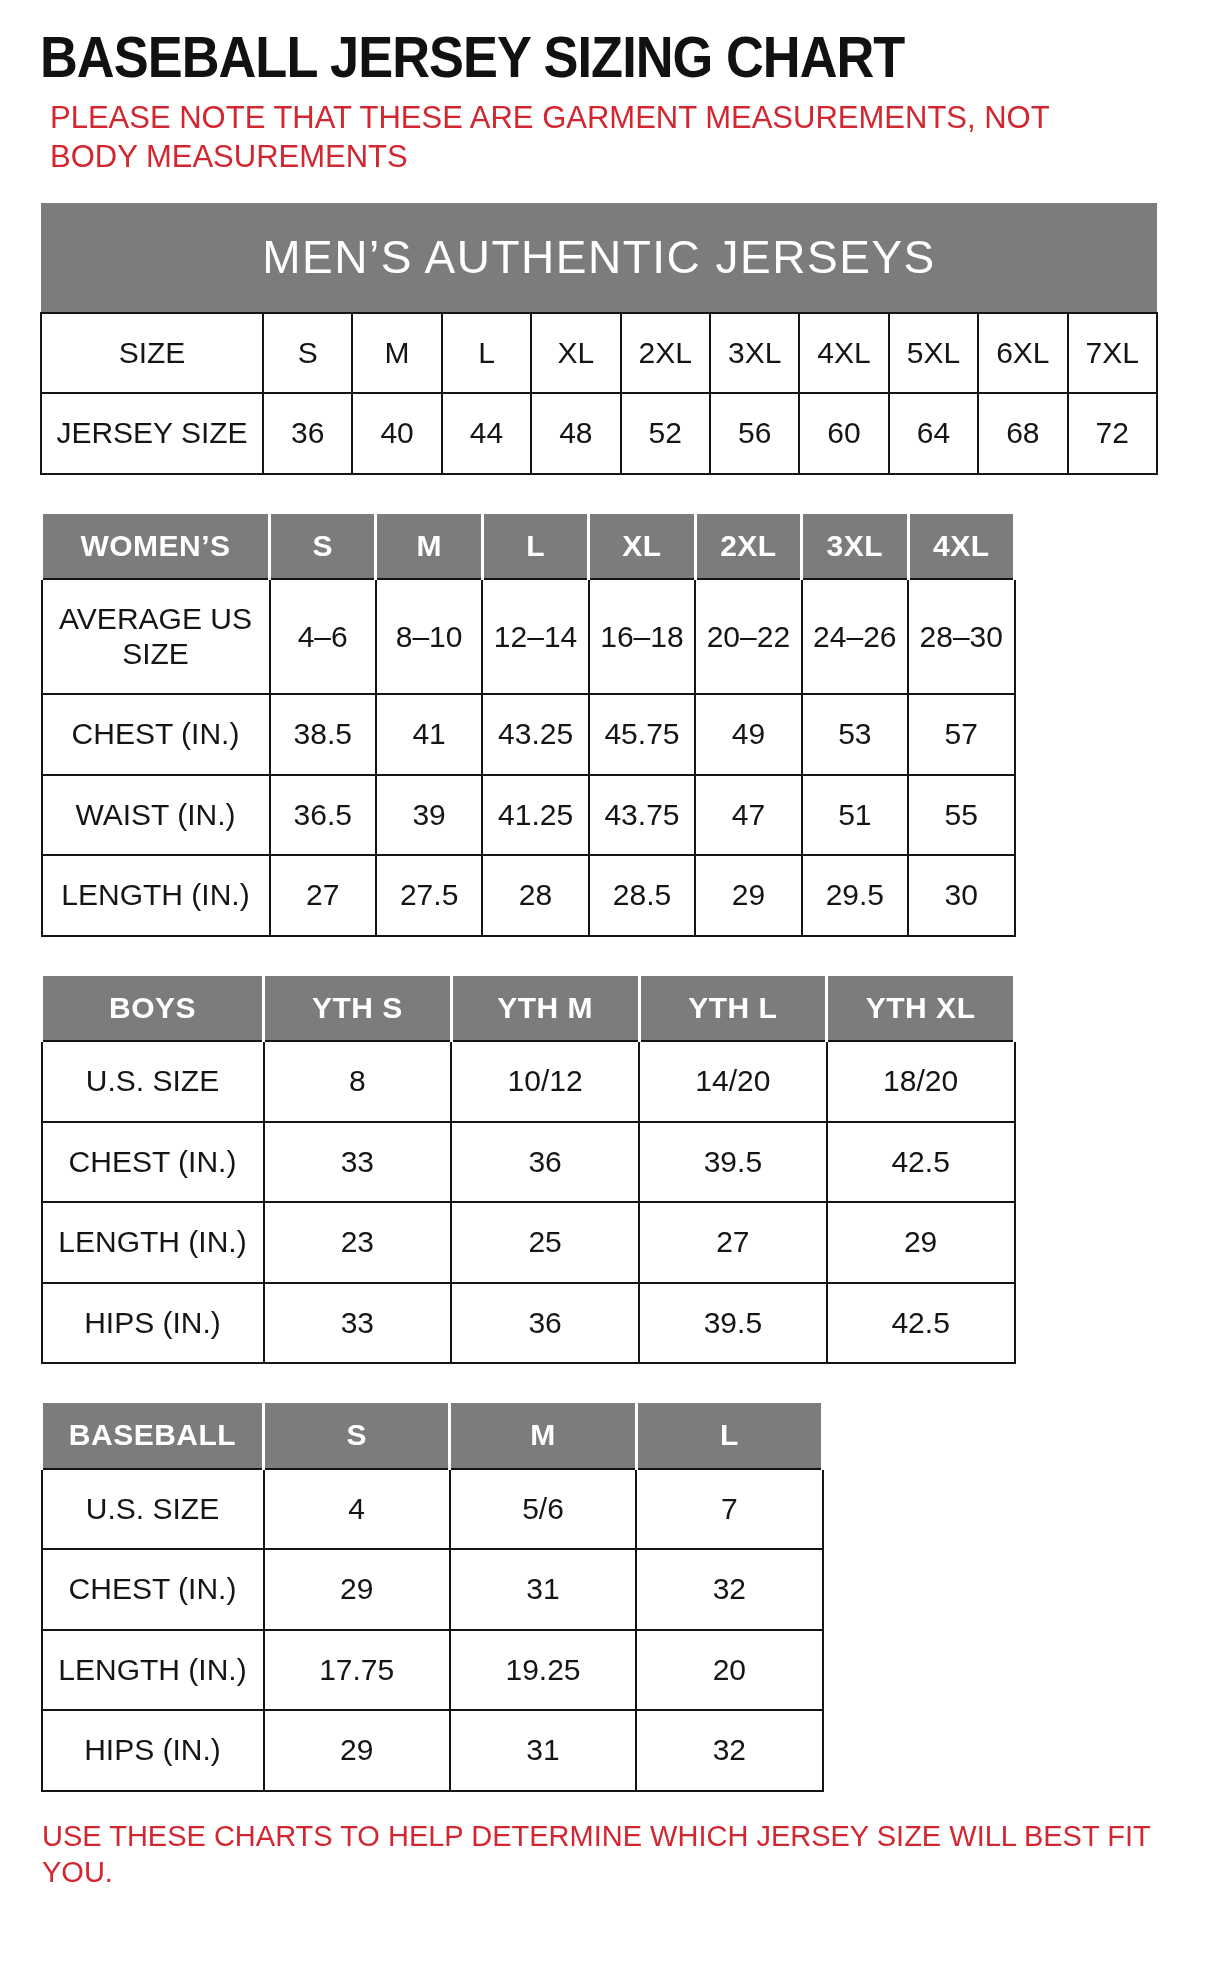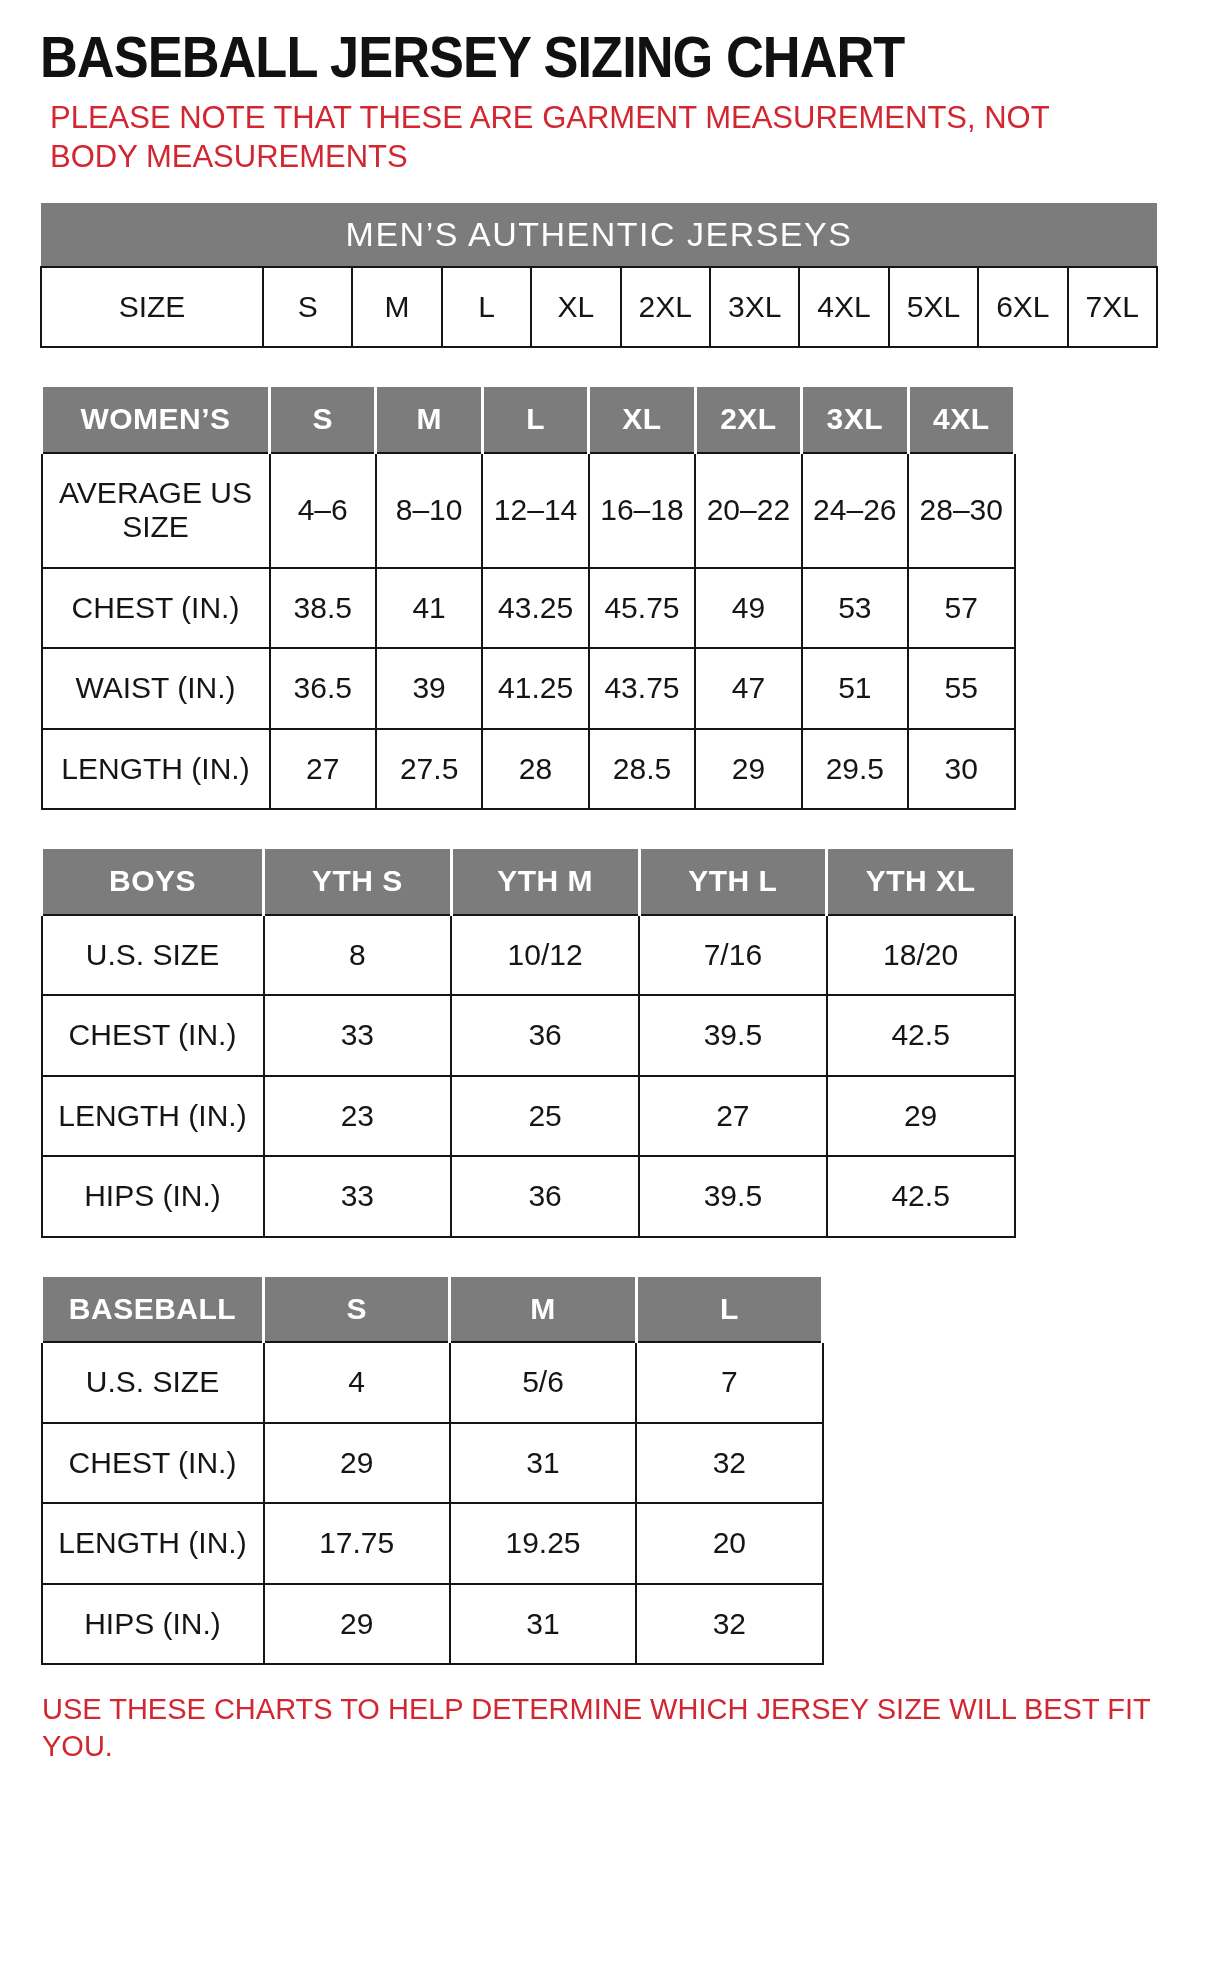--- a/index.html
+++ b/index.html
@@ -57,23 +57,23 @@
     padding: 22px 4px;
     color: var(--ink, #151515);
     font-weight: 400;
     word-wrap: break-word;
   }
 
   .sizing-table td.banner {
     border: 0;
     background: var(--gray, #7c7c7c);
     color: #ffffff;
-    font-size: 34px;
+    font-size: 46px;
     letter-spacing: 1.5px;
-    padding: 12px 0;
+    padding: 28px 0;
   }
 
   .sizing-table th {
     background: var(--gray, #7c7c7c);
     color: #ffffff;
     border: 3px solid #ffffff;
     border-bottom: 2px solid var(--ink, #151515);
     font-size: 30px;
     font-weight: 700;
     letter-spacing: 0.5px;
@@ -111,20 +111,33 @@
           <td class="cell">M</td>
           <td class="cell">L</td>
           <td class="cell">XL</td>
           <td class="cell">2XL</td>
           <td class="cell">3XL</td>
           <td class="cell">4XL</td>
           <td class="cell">5XL</td>
           <td class="cell">6XL</td>
           <td class="cell">7XL</td>
         </tr>
+        <tr>
+          <td class="row-label">JERSEY SIZE</td>
+          <td class="cell">36</td>
+          <td class="cell">40</td>
+          <td class="cell">44</td>
+          <td class="cell">48</td>
+          <td class="cell">52</td>
+          <td class="cell">56</td>
+          <td class="cell">60</td>
+          <td class="cell">64</td>
+          <td class="cell">68</td>
+          <td class="cell">72</td>
+        </tr>
       </tbody>
     </table>
 
   <table class="sizing-table womens">
     <colgroup>
       <col class="label-col">
         <col span="7" class="data-col">
     </colgroup>
   <tbody>
         <tr class="header-row">
@@ -190,21 +203,21 @@
           <th>BOYS</th>
           <th>YTH S</th>
           <th>YTH M</th>
           <th>YTH L</th>
           <th>YTH XL</th>
         </tr>
         <tr>
           <td class="row-label">U.S. SIZE</td>
           <td class="cell">8</td>
           <td class="cell">10/12</td>
-          <td class="cell">7/16</td>
+          <td class="cell">14/20</td>
           <td class="cell">18/20</td>
         </tr>
         <tr>
           <td class="row-label">CHEST (IN.)</td>
           <td class="cell">33</td>
           <td class="cell">36</td>
           <td class="cell">39.5</td>
           <td class="cell">42.5</td>
         </tr>
         <tr>

